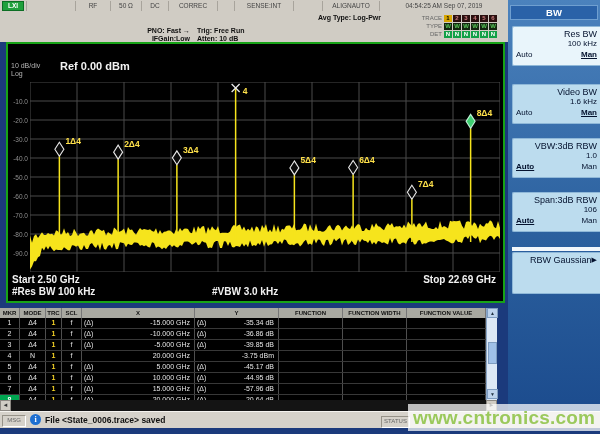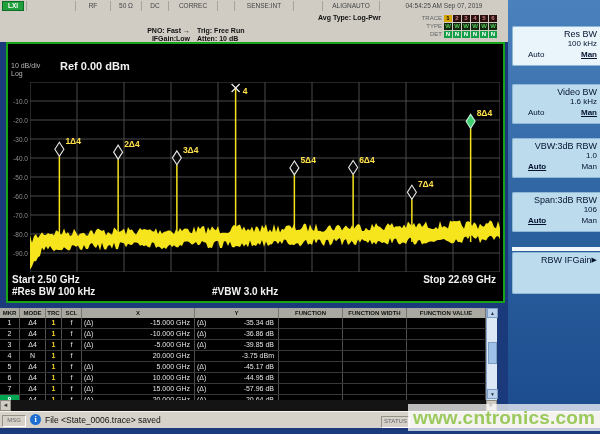--- a/index.html
+++ b/index.html
@@ -65,35 +65,35 @@
   .hbtn{width:11px;height:11px;background:#d0ccc4;border:1px solid #8d8983;box-sizing:border-box;
         font-size:6px;line-height:9px;text-align:center;color:#333;}
   #hbtn-r{left:486px;top:0;}
 
   
   #statusbar{left:0;top:411px;width:600px;height:17px;background:#d6d2ca;border-top:1px solid #f5f3ef;box-sizing:border-box;}
   #msg-box{left:2px;top:3px;width:22px;height:10px;border:1px solid #969288;border-right-color:#fff;border-bottom-color:#fff;
            font-size:6px;color:#666;text-align:center;line-height:9px;}
   #info-icon{left:30px;top:2px;width:11px;height:11px;border-radius:50%;background:#1d6fd1;color:#fff;
              font-size:8px;font-weight:bold;text-align:center;line-height:11px;font-family:"Liberation Serif",serif;}
-  #status-msg{left:45px;top:3px;font-size:8.5px;color:#111;font-weight:normal;}
+  #status-msg{left:45px;top:3px;font-size:8.5px;color:#111;font-weight:bold;}
   #status-box{left:381px;top:4px;width:27px;height:10px;border:1px solid #969288;border-right-color:#fff;border-bottom-color:#fff;
               font-size:6px;color:#666;text-align:center;line-height:9px;}
   #bottomstrip{left:0;top:428px;width:600px;height:6px;background:#1b3a7c;}
 
   
   #sidebar{left:508px;top:0;width:92px;height:411px;background:linear-gradient(180deg,#4b82bd 0%,#2c619f 55%,#1c4c8e 100%);}
   #sb-title{left:2px;top:5px;width:88px;height:15px;background:#2a62a8;border:1px solid #6f9fd0;box-sizing:border-box;
             color:#fff;font-weight:bold;font-size:9.5px;text-align:center;line-height:13px;}
   .skey{left:4px;width:88px;height:40px;background:#bcdcee;border:1px solid #8fb8d8;border-right:none;
         box-sizing:border-box;border-radius:2px 0 0 2px;padding:2px 3px 0 3px;color:#04122e;cursor:pointer;}
   .skey.hl{background:#e9f5fb;}
   .sk-title{text-align:right;font-weight:normal;font-size:9px;line-height:10px;}
   .sk-value{text-align:right;font-size:8px;line-height:10px;}
-  .sk-row{display:flex;justify-content:space-between;font-size:8px;line-height:11px;margin-left:12px;}
+  .sk-row{display:flex;justify-content:space-between;font-size:8px;line-height:11px;}
   .u{text-decoration:underline;font-weight:bold;}
   #sb-sep{left:4px;top:247px;width:88px;height:4px;background:#f2f7fb;}
   #sb-control{top:252px;height:42px;}
   .sk-arrow{float:right;font-size:7px;line-height:10px;}
   .sk-sub{text-align:center;font-size:7.5px;line-height:10px;padding-top:4px;}
 
   
   #watermark{left:408px;top:404px;width:192px;height:27px;background:rgba(255,255,255,0.72);
              color:#9bc95c;font-size:19px;font-weight:bold;text-align:center;line-height:27px;letter-spacing:0.2px;}
 </style>
@@ -409,20 +409,21 @@
 
 <div class="a" id="statusbar">
   <div class="a" id="msg-box">MSG</div>
   <div class="a" id="info-icon">i</div>
   <div class="a" id="status-msg">File &lt;State_0006.trace&gt; saved</div>
   <div class="a" id="status-box">STATUS</div>
 </div>
 <div class="a" id="bottomstrip"></div>
 
 <div class="a" id="sidebar">
+  <div class="a" id="sb-title">BW</div>
   <div id="sb-buttons">
       <div class="skey hl a" style="top: 26px;">
         <div class="sk-title">Res BW</div>
         <div class="sk-value">100 kHz</div>
         <div class="sk-row">
           <div>Auto</div>
           <div class="u">Man</div>
         </div>
       </div>
       <div class="skey a" style="top: 84px;">
@@ -446,17 +447,17 @@
         <div class="sk-value">106</div>
         <div class="sk-row">
           <div class="u">Auto</div>
           <div>Man</div>
         </div>
       </div>
     </div>
   <div class="a" id="sb-sep"></div>
   <div class="a skey" id="sb-control">
     <div class="sk-title"><span class="sk-arrow">▶</span>
-      <span>RBW IFGain</span></div>
+      <span>RBW Gaussian</span></div>
   </div>
 </div>
 
 <div class="a" id="watermark">www.cntronics.com</div>
 
 </body></html>

